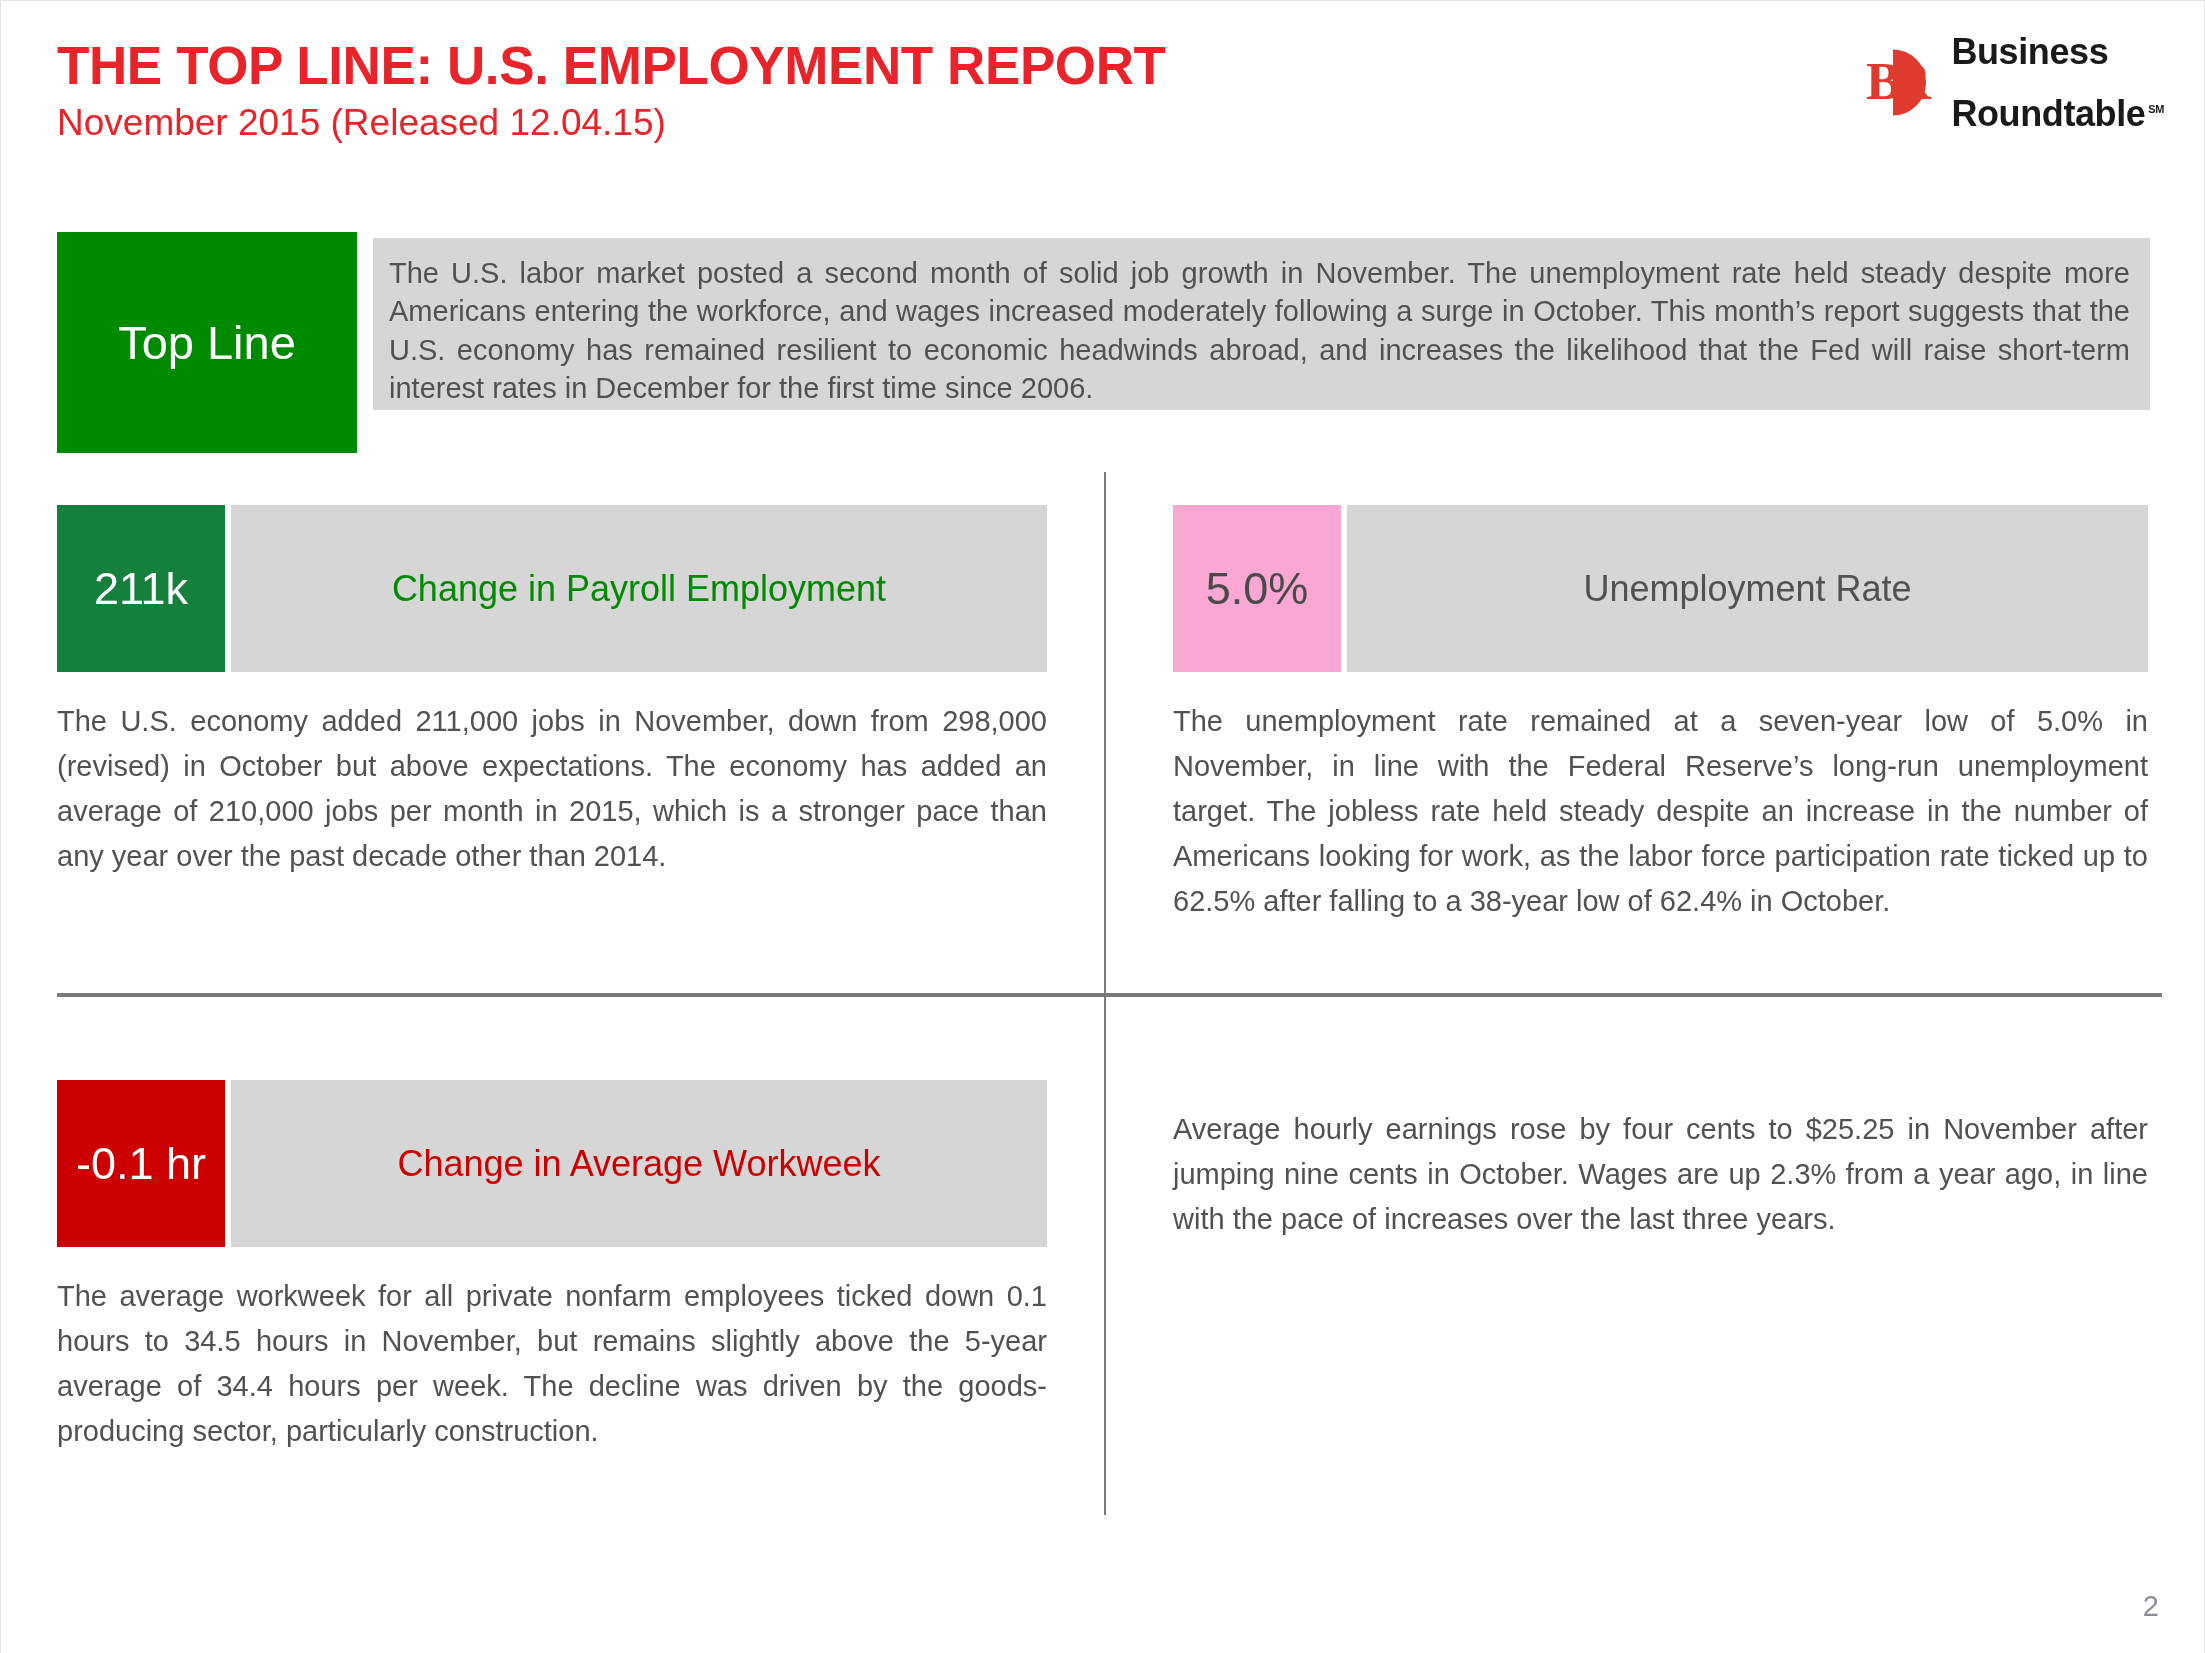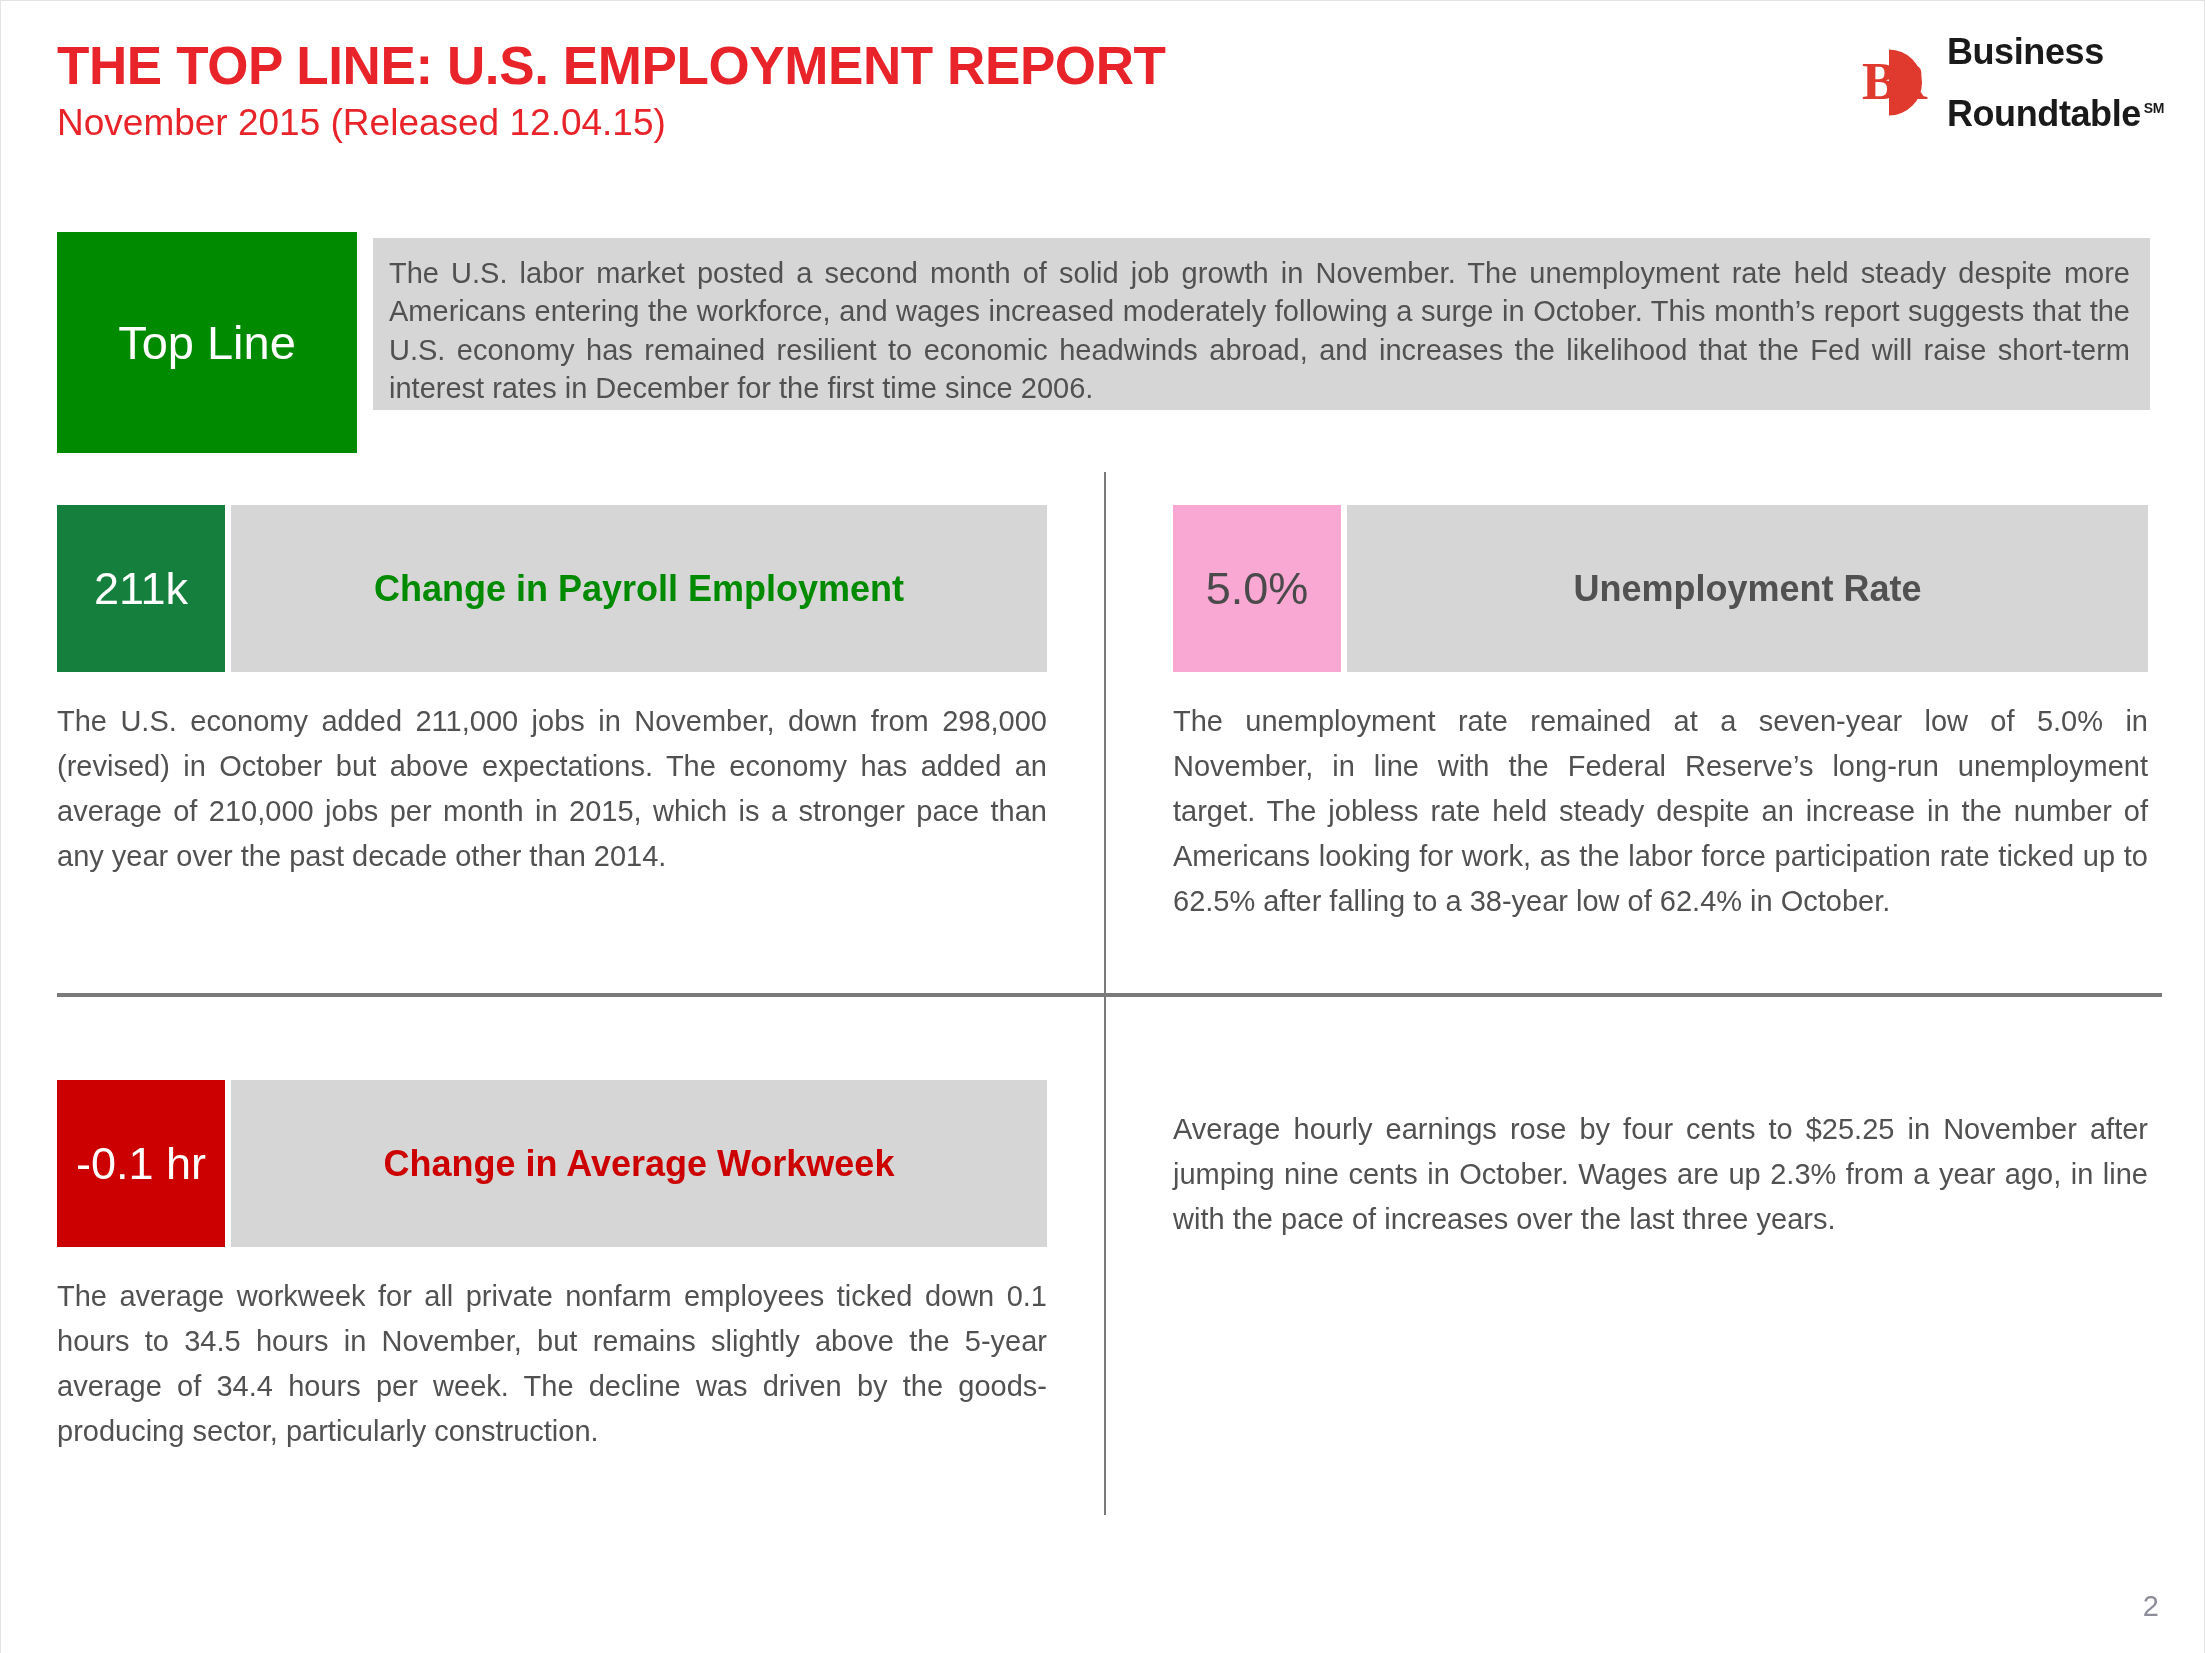--- a/index.html
+++ b/index.html
@@ -64,21 +64,21 @@
     gap: 24px;
   }
   .logo-word {
     font-size: 36px;
     font-weight: bold;
     color: #1a1a1a;
     letter-spacing: -0.4px;
     white-space: nowrap;
   }
   #logo-sm {
-    font-size: 14px;
+    font-size: 11px;
     font-weight: bold;
     color: #1a1a1a;
     vertical-align: super;
     margin-left: 2.9px;
   }
 
   
   #topline-badge {
     position: absolute;
     left: 56px;
@@ -160,21 +160,21 @@
     left: 174px;
     right: 0;
     height: 167px;
     background: #d6d6d6;
     display: flex;
     align-items: center;
     justify-content: center;
   }
   .card-title {
     font-size: 36px;
-    font-weight: bold;
+    font-weight: normal;
     text-align: center;
     white-space: nowrap;
   }
   .card-body {
     margin-top: 27px;
     color: #515151;
     font-size: 29px;
     line-height: 1.55;
     text-align: justify;
     text-justify: inter-word;

